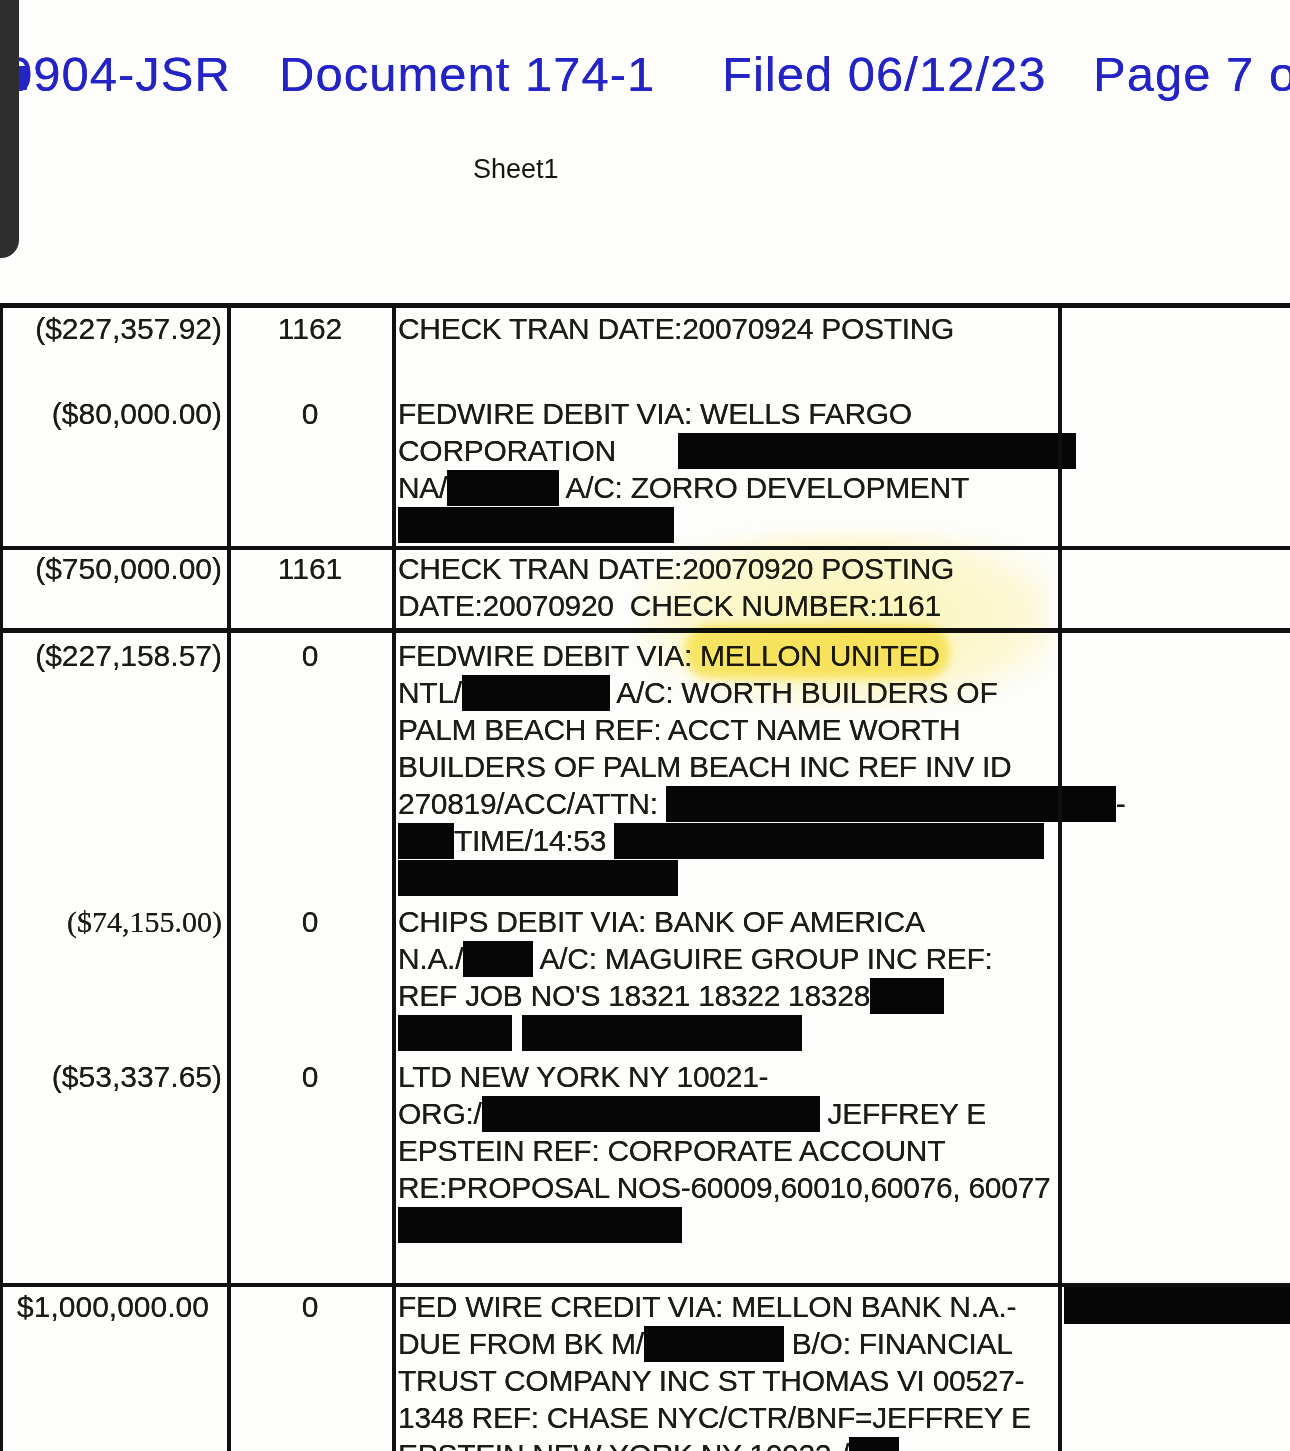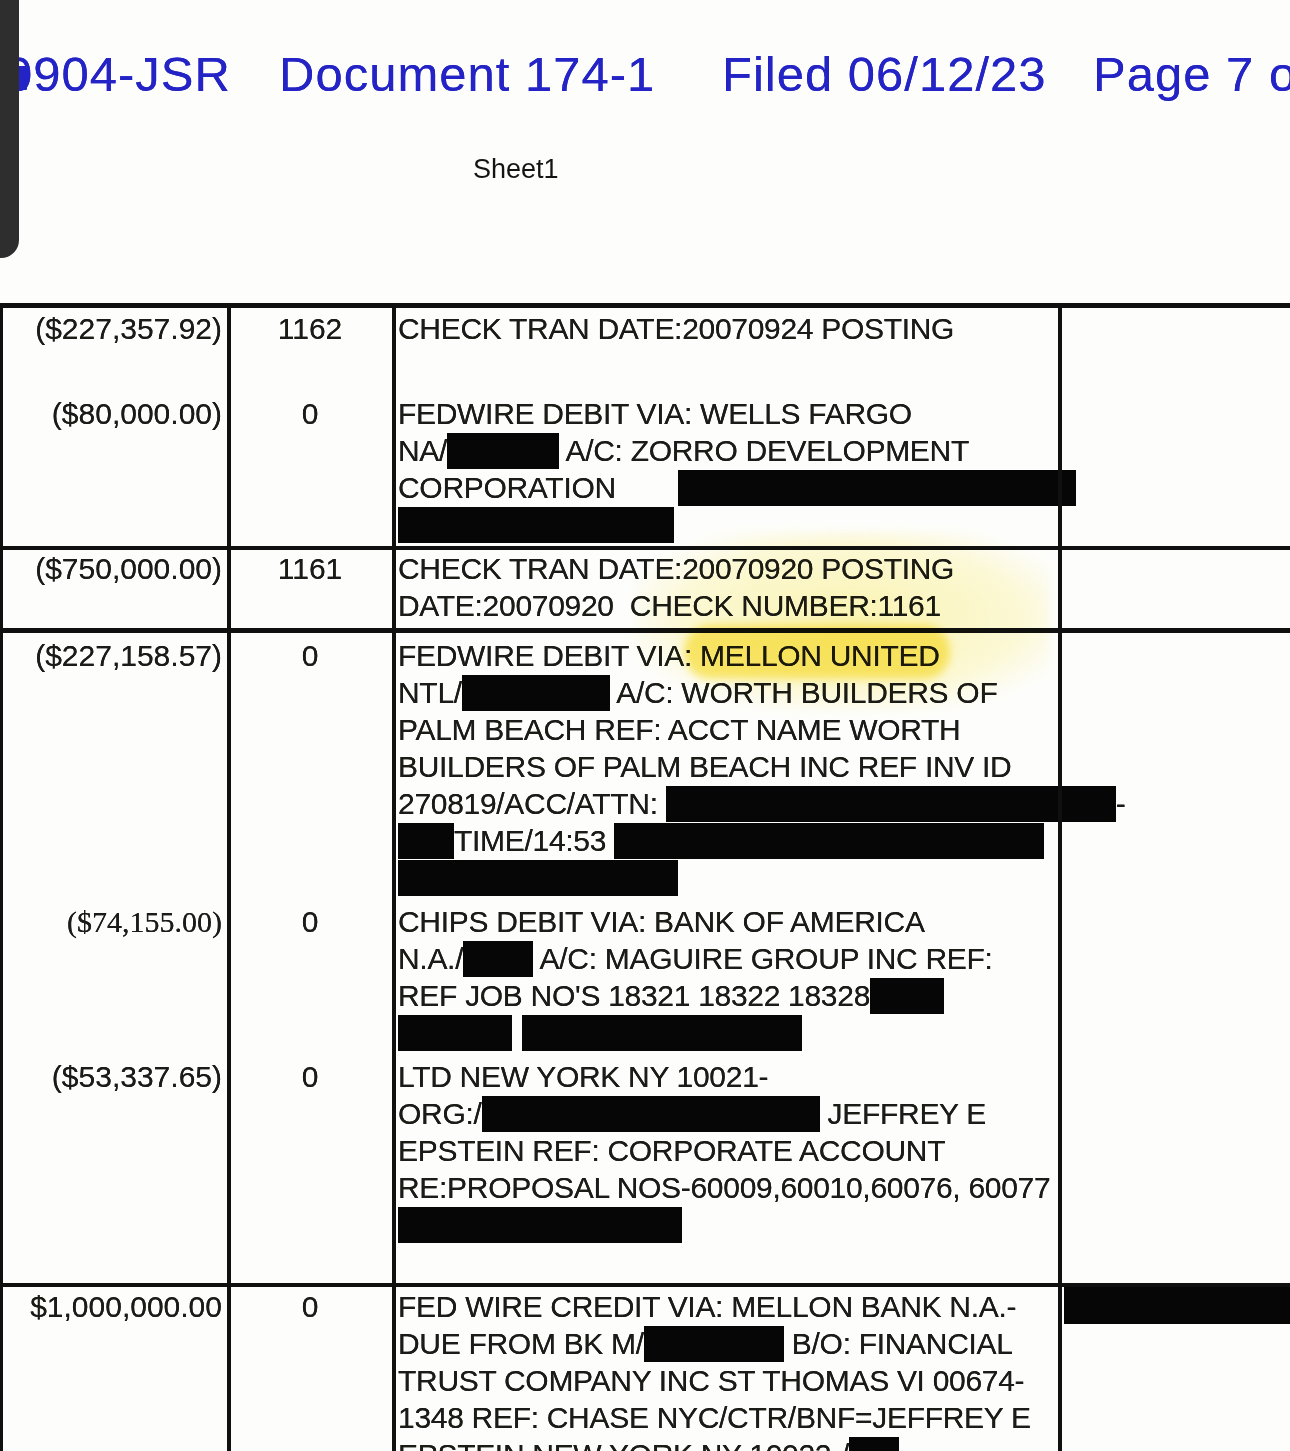--- a/index.html
+++ b/index.html
@@ -111,22 +111,22 @@
   <div>
       <div class="cell amount-cell" style="top: 310px;">($227,357.92)</div>
       <div class="cell check-cell" style="top: 310px;">1162</div>
       <div class="cell desc-cell" style="top: 310px;">
         <div class="desc-line"><span>CHECK TRAN DATE:20070924 POSTING</span></div>
       </div>
       <div class="cell amount-cell" style="top: 395px;">($80,000.00)</div>
       <div class="cell check-cell" style="top: 395px;">0</div>
       <div class="cell desc-cell" style="top: 395px;">
         <div class="desc-line"><span>FEDWIRE DEBIT VIA: WELLS FARGO</span></div>
+        <div class="desc-line"><span>CORPORATION</span><div class="spacer" style="width: 62px;"></div><div class="redaction" style="width: 398px;"></div></div>
         <div class="desc-line"><span>NA/</span><div class="redaction" style="width: 112px;"></div><span> A/C: ZORRO DEVELOPMENT</span></div>
-        <div class="desc-line"><span>CORPORATION</span><div class="spacer" style="width: 62px;"></div><div class="redaction" style="width: 398px;"></div></div>
         <div class="desc-line"><div class="redaction" style="width: 276px;"></div></div>
       </div>
       <div class="cell amount-cell" style="top: 550px;">($750,000.00)</div>
       <div class="cell check-cell" style="top: 550px;">1161</div>
       <div class="cell desc-cell" style="top: 550px;">
         <div class="desc-line"><span>CHECK TRAN DATE:20070920 POSTING</span></div>
         <div class="desc-line"><span>DATE:20070920  CHECK NUMBER:1161</span></div>
       </div>
       <div class="cell amount-cell" style="top: 637px;">($227,158.57)</div>
       <div class="cell check-cell" style="top: 637px;">0</div>
@@ -149,26 +149,26 @@
       </div>
       <div class="cell amount-cell" style="top: 1058px;">($53,337.65)</div>
       <div class="cell check-cell" style="top: 1058px;">0</div>
       <div class="cell desc-cell" style="top: 1058px;">
         <div class="desc-line"><span>LTD NEW YORK NY 10021-</span></div>
         <div class="desc-line"><span>ORG:/</span><div class="redaction" style="width: 338px;"></div><span> JEFFREY E</span></div>
         <div class="desc-line"><span>EPSTEIN REF: CORPORATE ACCOUNT</span></div>
         <div class="desc-line"><span>RE:PROPOSAL NOS-60009,60010,60076, 60077</span></div>
         <div class="desc-line"><div class="redaction" style="width: 284px;"></div></div>
       </div>
-      <div class="cell amount-cell" style="top: 1288px; padding-right: 17px;">$1,000,000.00</div>
+      <div class="cell amount-cell" style="top: 1288px; padding-right: 17px; text-align: center;">$1,000,000.00</div>
       <div class="cell check-cell" style="top: 1288px;">0</div>
       <div class="cell desc-cell" style="top: 1288px;">
         <div class="desc-line"><span>FED WIRE CREDIT VIA: MELLON BANK N.A.-</span></div>
         <div class="desc-line"><span>DUE FROM BK M/</span><div class="redaction" style="width: 140px;"></div><span> B/O: FINANCIAL</span></div>
-        <div class="desc-line"><span>TRUST COMPANY INC ST THOMAS VI 00674-</span></div>
+        <div class="desc-line"><span>TRUST COMPANY INC ST THOMAS VI 00527-</span></div>
         <div class="desc-line"><span>1348 REF: CHASE NYC/CTR/BNF=JEFFREY E</span></div>
         <div class="desc-line"><span>EPSTEIN NEW YORK NY 10022-/</span><div class="redaction" style="width: 50px;"></div></div>
       </div>
     </div>
 
   <div class="right-redaction"></div>
 
 </div>
 
 </body></html>

